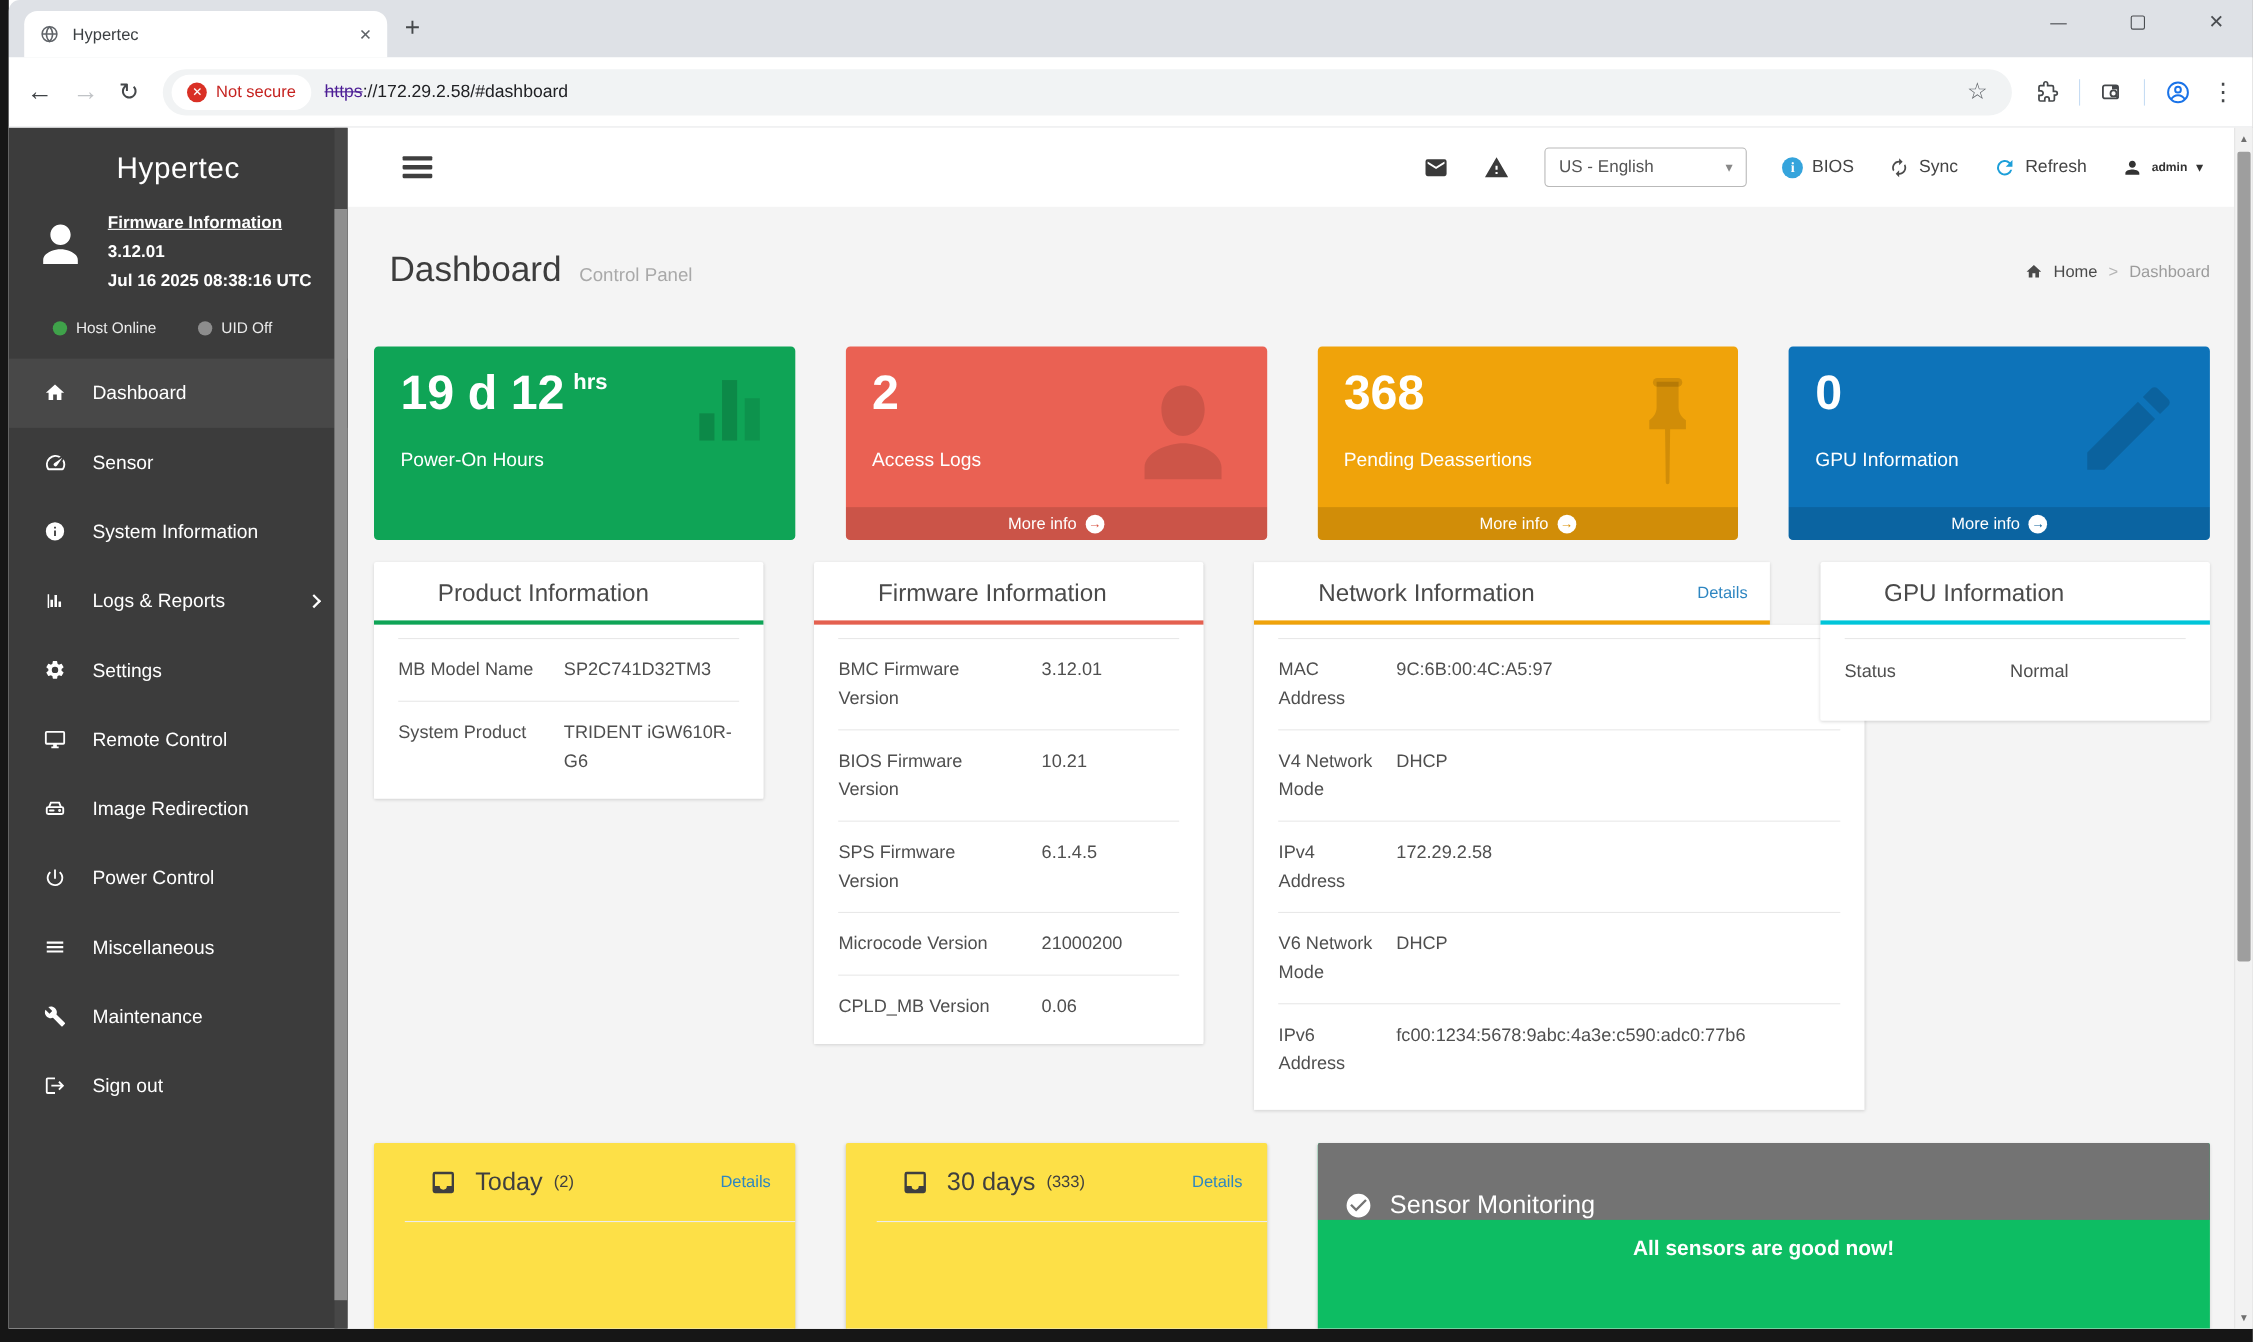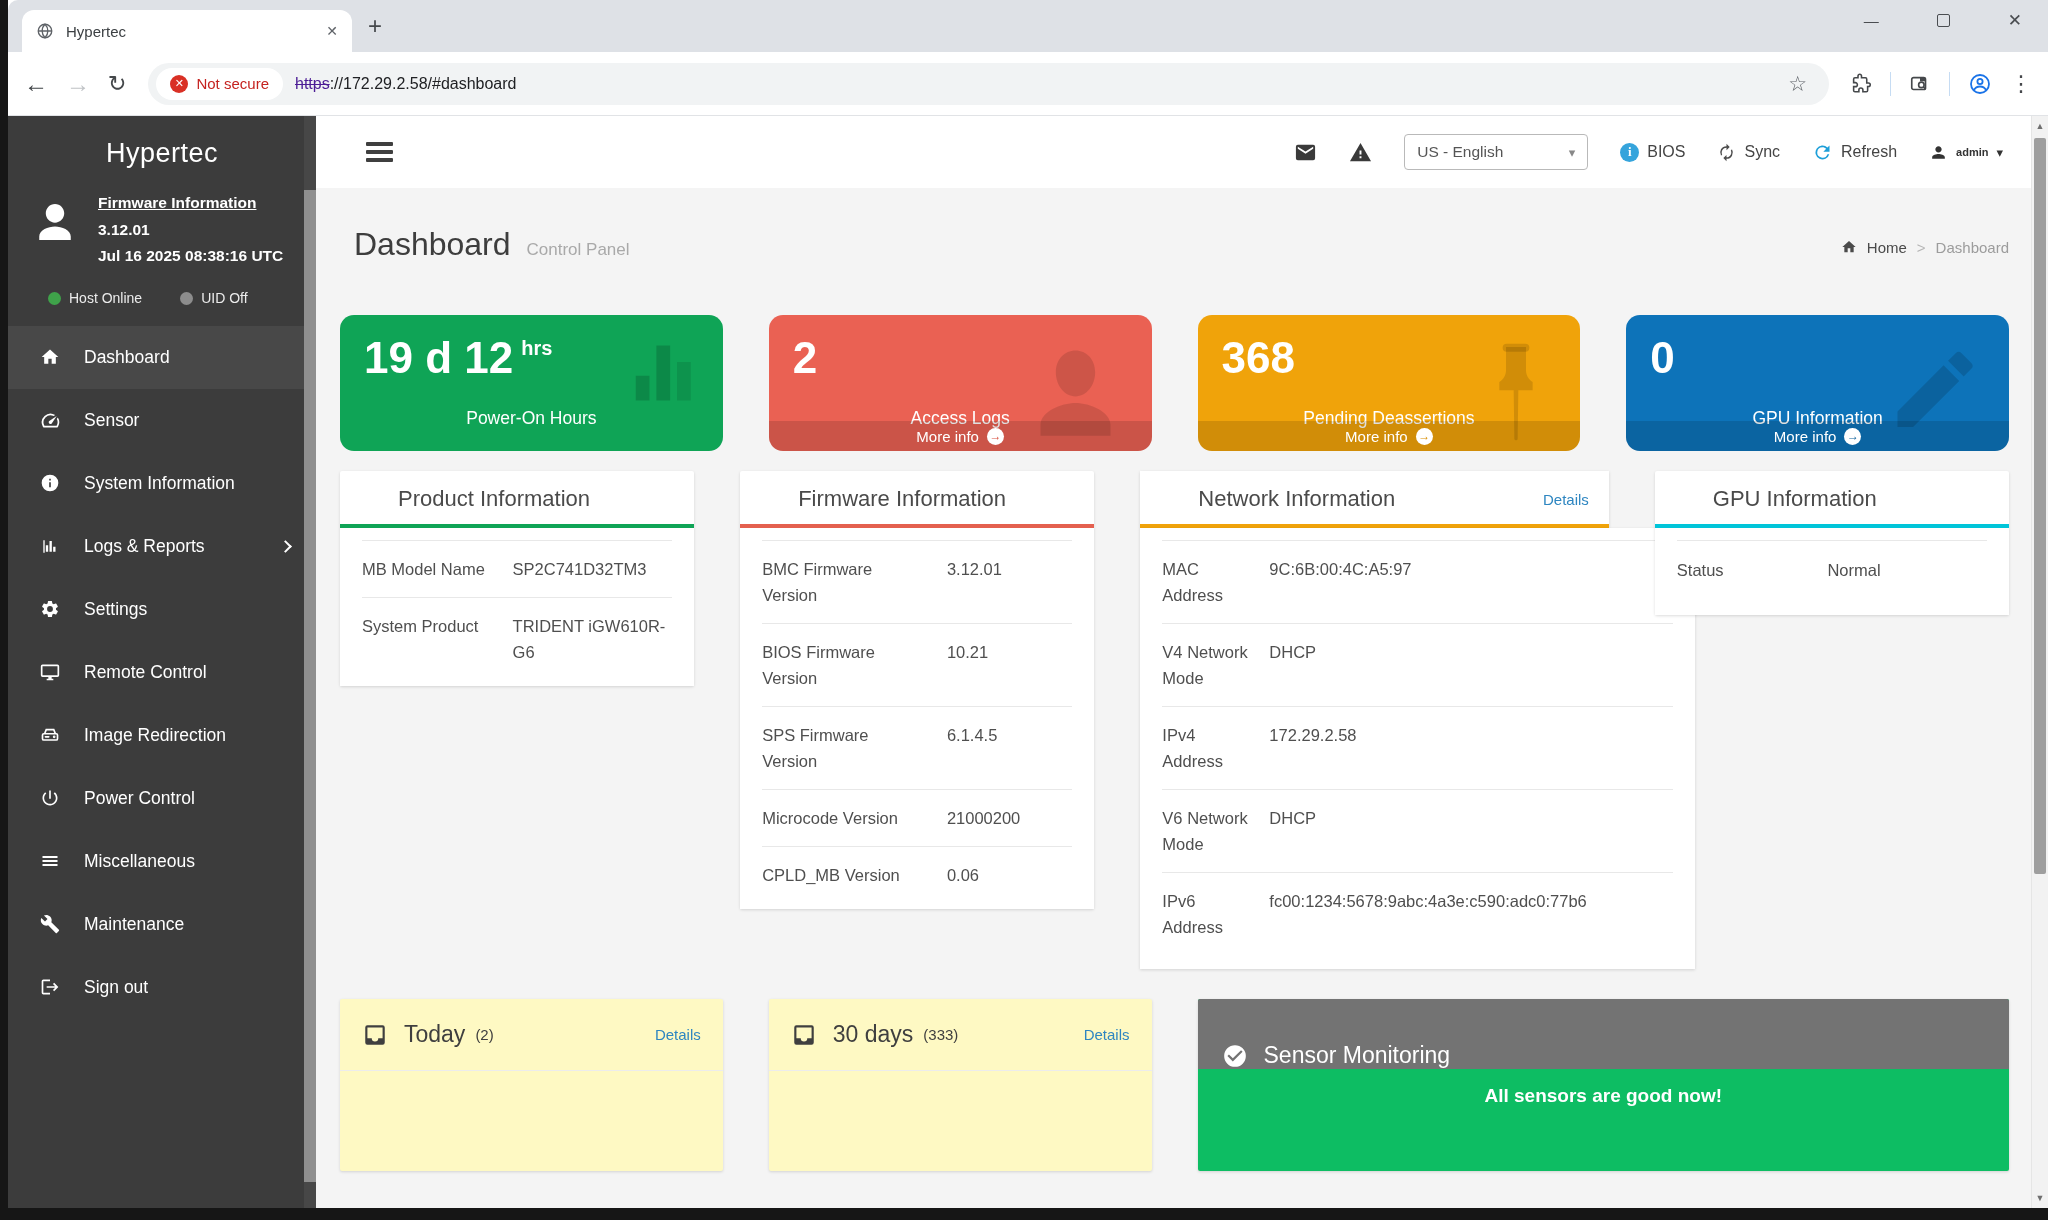--- a/index.html
+++ b/index.html
@@ -76,28 +76,28 @@
   .page-head { display:flex; align-items:baseline; margin:8px 0 52px 14px; }
   .page-title { font-size:32px; font-weight:400; color:#3d3d3d; }
   .page-sub { font-size:17px; color:#a9a9a9; margin-left:16px; }
   .breadcrumb { margin-left:auto; display:flex; align-items:center; gap:10px; font-size:15px; color:#4a4a4a; }
   .bc-sep { color:#b5b5b5; }
   .bc-cur { color:#9c9c9c; }
 
   .grid4 { display:grid; grid-template-columns:repeat(4,1fr); gap:46px; }
 
   
-  .card { position:relative; height:136px; border-radius:14px; color:#fff; padding:18px 24px; overflow:hidden; }
+  .card { position:relative; height:176px; border-radius:4px; color:#fff; padding:18px 24px; overflow:hidden; }
   .card-green { background:#0fa456; }
   .card-red { background:#ea6153; }
   .card-orange { background:#f0a30a; }
   .card-blue { background:#0d73b9; }
   .card-num { font-size:44px; font-weight:bold; line-height:1.15; }
   .card-unit { font-size:20px; font-weight:bold; vertical-align:18px; margin-left:8px; }
-  .card-label { font-size:17.5px; margin-top:24px;text-align:center; }
+  .card-label { font-size:17.5px; margin-top:24px; }
   .card-ico { position:absolute; right:24px; top:22px; }
   .card-footer { position:absolute; left:0; right:0; bottom:0; height:30px; background:rgba(0,0,0,0.13); display:flex; align-items:center; justify-content:center; gap:8px; font-size:15px; cursor:pointer; }
   .mi-arrow { width:17px; height:17px; border-radius:50%; background:#fff; display:inline-flex; align-items:center; justify-content:center; font-size:12px; font-weight:bold; }
   .card-red .mi-arrow { color:#d95443; } .card-orange .mi-arrow { color:#d98f06; } .card-blue .mi-arrow { color:#0a5e99; }
 
   
   .panels { margin-top:20px; align-items:start; }
   .panel { background:#fff; box-shadow:0 1px 3px rgba(0,0,0,0.14); border-radius:2px; }
   .panel-head { display:flex; align-items:center; justify-content:space-between; padding:15px 20px 12px; border-bottom:4px solid; }
   .panel-title { font-size:22px; color:#4a4a4a; font-weight:400;margin-left:38px; }
@@ -111,21 +111,21 @@
   .panel-fw .tlabel { flex-basis:56%; }
   .panel-net { background:transparent; box-shadow:none; }
   .panel-net .panel-head { background:#fff; box-shadow:0 1px 3px rgba(0,0,0,0.14); }
   .panel-net .panel-body { width:calc(100% + 86px); box-shadow:0 1px 3px rgba(0,0,0,0.14); padding-bottom:14px; }
   .panel-net .tlabel { flex:0 0 96px; }
   .panel-net .tvalue { white-space:nowrap; }
   .panel-gpu .trow { padding:16px 0 26px; }
 
   
   .bottomrow { margin-top:30px; }
-  .bcard { background:#fef9c3; box-shadow:0 1px 3px rgba(0,0,0,0.14); height:172px; border-radius:2px; }
+  .bcard { background:#fde047; box-shadow:0 1px 3px rgba(0,0,0,0.14); height:172px; border-radius:2px;padding-left:28px; }
   .bcard-head { display:flex; align-items:center; gap:16px; padding:0 22px; height:72px; border-bottom:1px solid #ececec; }
   .bcard-title { font-size:23px; color:#3f3f3f; }
   .bcard-count { font-size:15px; color:#3f3f3f; margin-left:-6px; }
   .bcard-head .details-link { margin-left:auto; }
   .sensor { grid-column:span 2; background:#0dbd63; border-radius:2px; box-shadow:0 1px 3px rgba(0,0,0,0.14); height:172px; overflow:hidden; }
   .sensor-head { height:70px; background:#737373; display:flex; align-items:flex-end; gap:16px; padding:0 24px; color:#fff; }
   .sensor-title { font-size:23px; }
   .sensor-body { text-align:center; color:#fff; font-weight:bold; font-size:19px; padding-top:16px; }
 
   

